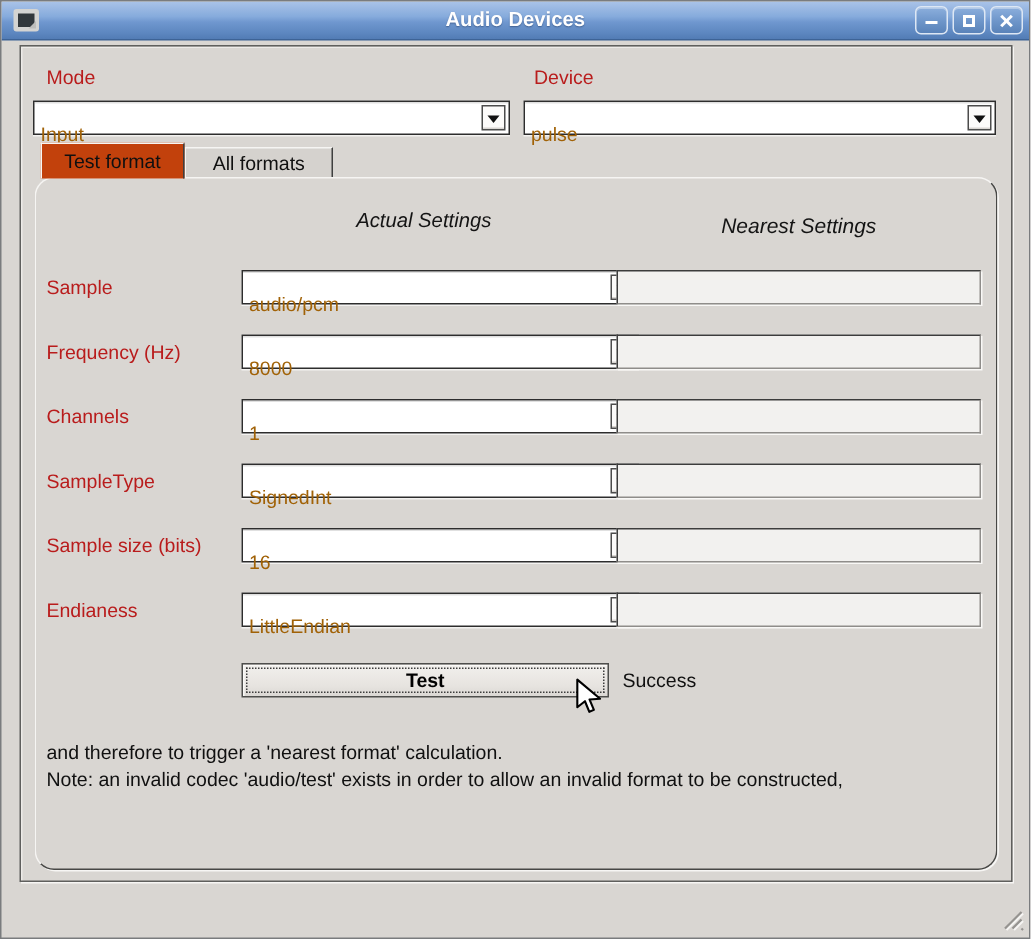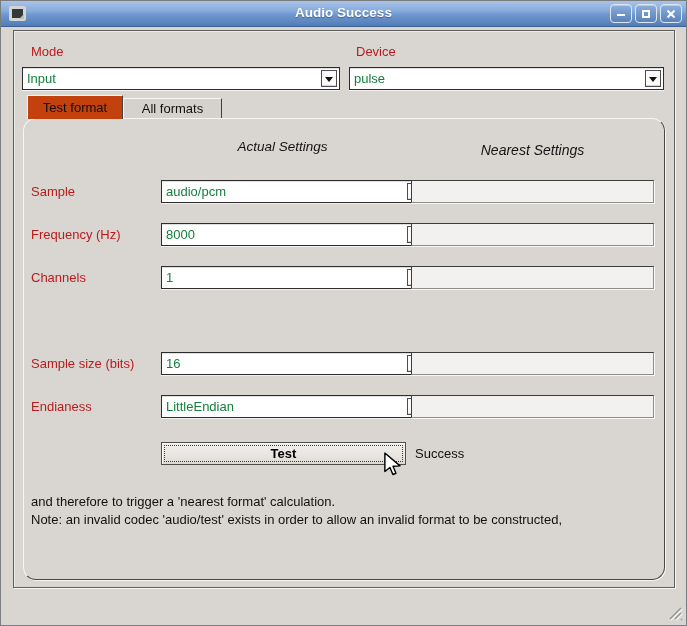--- a/index.html
+++ b/index.html
@@ -53,21 +53,21 @@
 
   .lbl{position:absolute;font-size:13px;color:#b91c1c;white-space:nowrap;}
 
   
   .combo{
     position:absolute;height:23px;background:#ffffff;
     border:1px solid #2d2d2d;
     box-shadow:0 1px 0 #f3f2f0, inset 0 1px 0 rgba(0,0,0,.12);
   }
   .combo .combo-text{
-    position:absolute;left:4px;top:3px;font-size:13px;color:#15803d;white-space:nowrap;
+    position:absolute;left:4px;top:14px;font-size:13px;color:#a16207;white-space:nowrap;
   }
   .combo .combo-btn{
     position:absolute;right:2px;top:2px;bottom:2px;width:16px;
     background:#fcfbfa;border:1px solid #4c4c4c;
     box-shadow:inset 0 -1px 0 #d9d6d2;
   }
   .combo .tri{
     position:absolute;left:50%;top:50%;margin:-2px 0 0 -4px;
     width:0;height:0;border:4px solid transparent;border-top:5px solid #111;
   }
@@ -126,21 +126,21 @@
 </style>
 </head>
 <body>
 
 <div class="window">
 
   <div class="titlebar">
     <div class="win-icon">
         <div class="fold"></div>
       </div>
-    <div class="title">Audio Success</div>
+    <div class="title">Audio Devices</div>
     <div class="win-buttons">
       <div class="win-btn">
           <span class="glyph-min"></span>
         </div>
       <div class="win-btn">
           <span class="glyph-max"></span>
         </div>
       <div class="win-btn">
           <span class="glyph-close-a"></span>
           <span class="glyph-close-b"></span>
@@ -200,20 +200,30 @@
         <div class="lbl row-label">Channels</div>
         <div class="combo">
           <span class="combo-text">1</span>
           <span class="combo-btn">
               <span class="tri"></span>
             </span>
         </div>
         <div class="nearest-field"></div>
       </div>
 
+      <div class="field-row" style="top:190px;">
+        <div class="lbl row-label">SampleType</div>
+        <div class="combo">
+          <span class="combo-text">SignedInt</span>
+          <span class="combo-btn">
+              <span class="tri"></span>
+            </span>
+        </div>
+        <div class="nearest-field"></div>
+      </div>
 
       <div class="field-row" style="top:233px;">
         <div class="lbl row-label">Sample size (bits)</div>
         <div class="combo">
           <span class="combo-text">16</span>
           <span class="combo-btn">
               <span class="tri"></span>
             </span>
         </div>
         <div class="nearest-field"></div>

